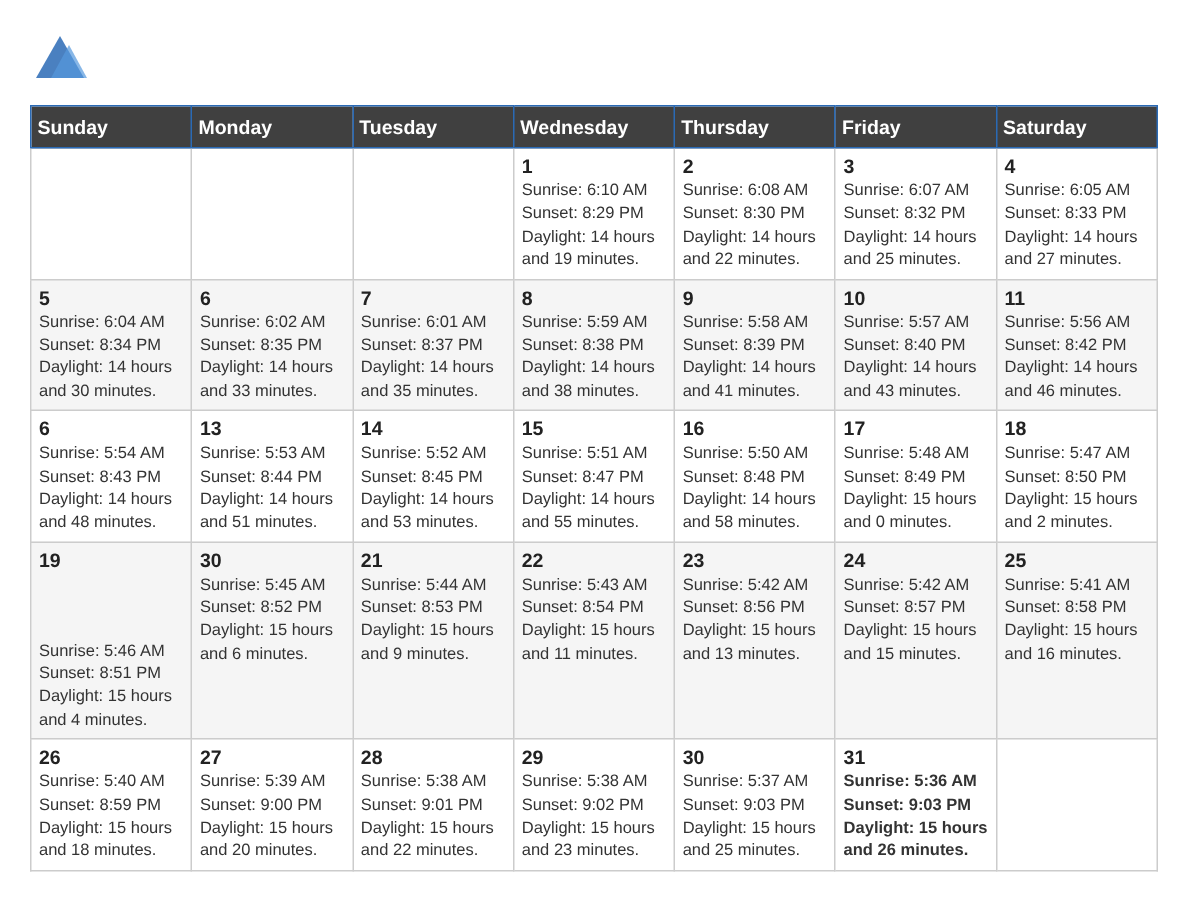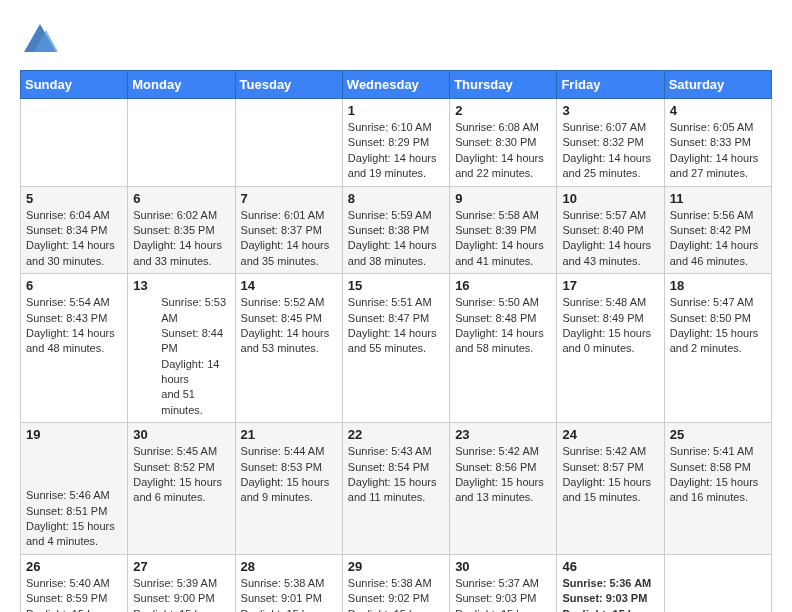--- a/index.html
+++ b/index.html
@@ -26,21 +26,21 @@
       font-size: 16px;
       color: #333;
       font-weight: normal;
     }
     .calendar {
       width: 100%;
       border-collapse: collapse;
       font-size: 11px;
     }
     .calendar thead th {
-      background: #3b82f6;
+      background: #404040;
       color: #fff;
       padding: 6px 4px;
       text-align: left;
       font-size: 13px;
       border: 1px solid #2a6ab5;
     }
     .calendar tbody td {
       border: 1px solid #ccc;
       vertical-align: top;
       padding: 4px 5px;
@@ -212,21 +212,21 @@
       <tr>
         <td>
           <span class="day-number">6</span>
           <div class="day-info" style="white-space: pre-line;">Sunrise: 5:54 AM
 Sunset: 8:43 PM
 Daylight: 14 hours
 and 48 minutes.</div>
         </td>
         <td>
           <span class="day-number">13</span>
-          <div class="day-info" style="white-space: pre-line; margin-left: 28px;">Sunrise: 5:53 AM
+          <div class="day-info" style="white-space: pre-line;">Sunrise: 5:53 AM
 Sunset: 8:44 PM
 Daylight: 14 hours
 and 51 minutes.</div>
         </td>
         <td>
           <span class="day-number">14</span>
           <div class="day-info" style="white-space: pre-line;">Sunrise: 5:52 AM
 Sunset: 8:45 PM
 Daylight: 14 hours
 and 53 minutes.</div>
@@ -341,21 +341,21 @@
 and 23 minutes.</div>
         </td>
         <td>
           <span class="day-number">30</span>
           <div class="day-info" style="white-space: pre-line;">Sunrise: 5:37 AM
 Sunset: 9:03 PM
 Daylight: 15 hours
 and 25 minutes.</div>
         </td>
         <td>
-          <span class="day-number">46</span>
+          <span class="day-number">31</span>
           <div class="day-info" style="white-space: pre-line; font-weight: bold;">Sunrise: 5:36 AM
 Sunset: 9:03 PM
 Daylight: 15 hours
 and 26 minutes.</div>
         </td>
         <td class="empty-cell"></td>
       </tr>
     </tbody>
 </table>
 

